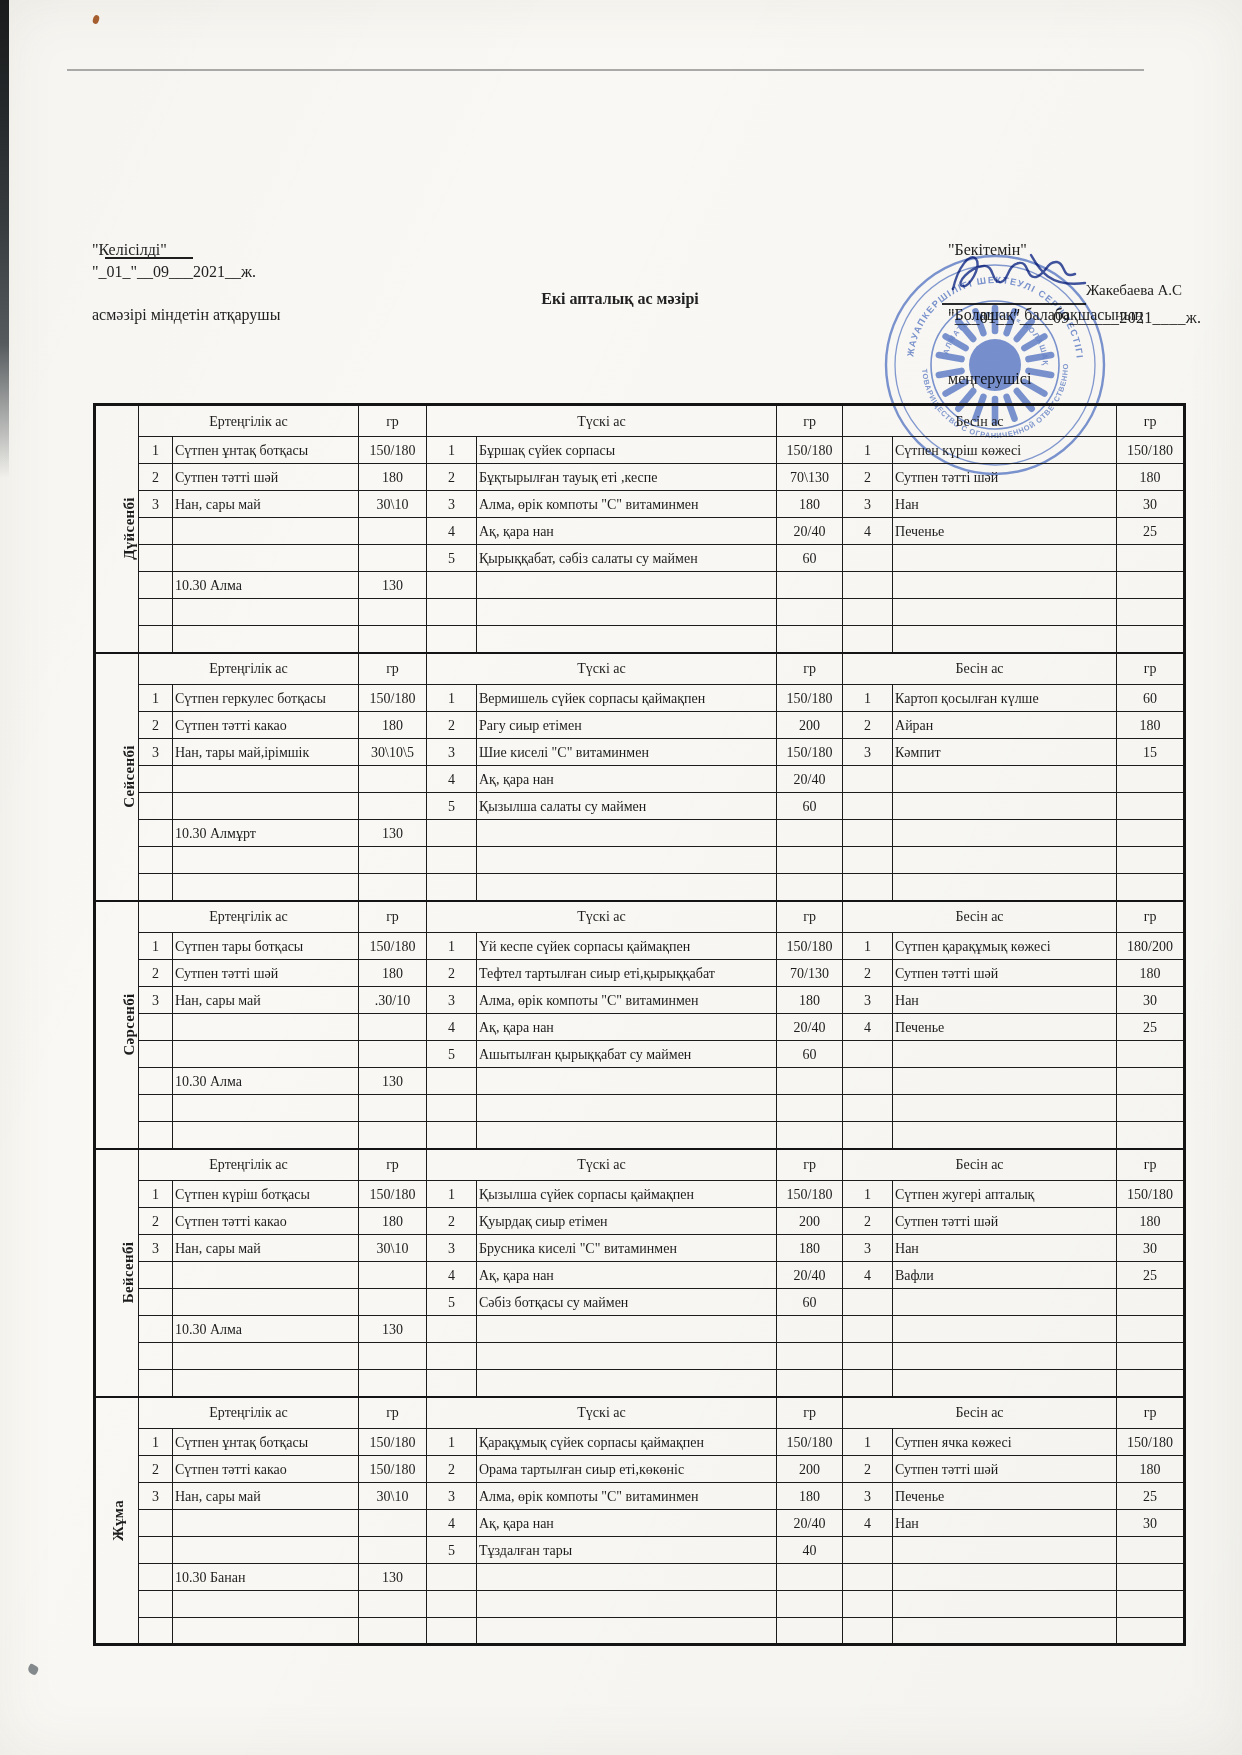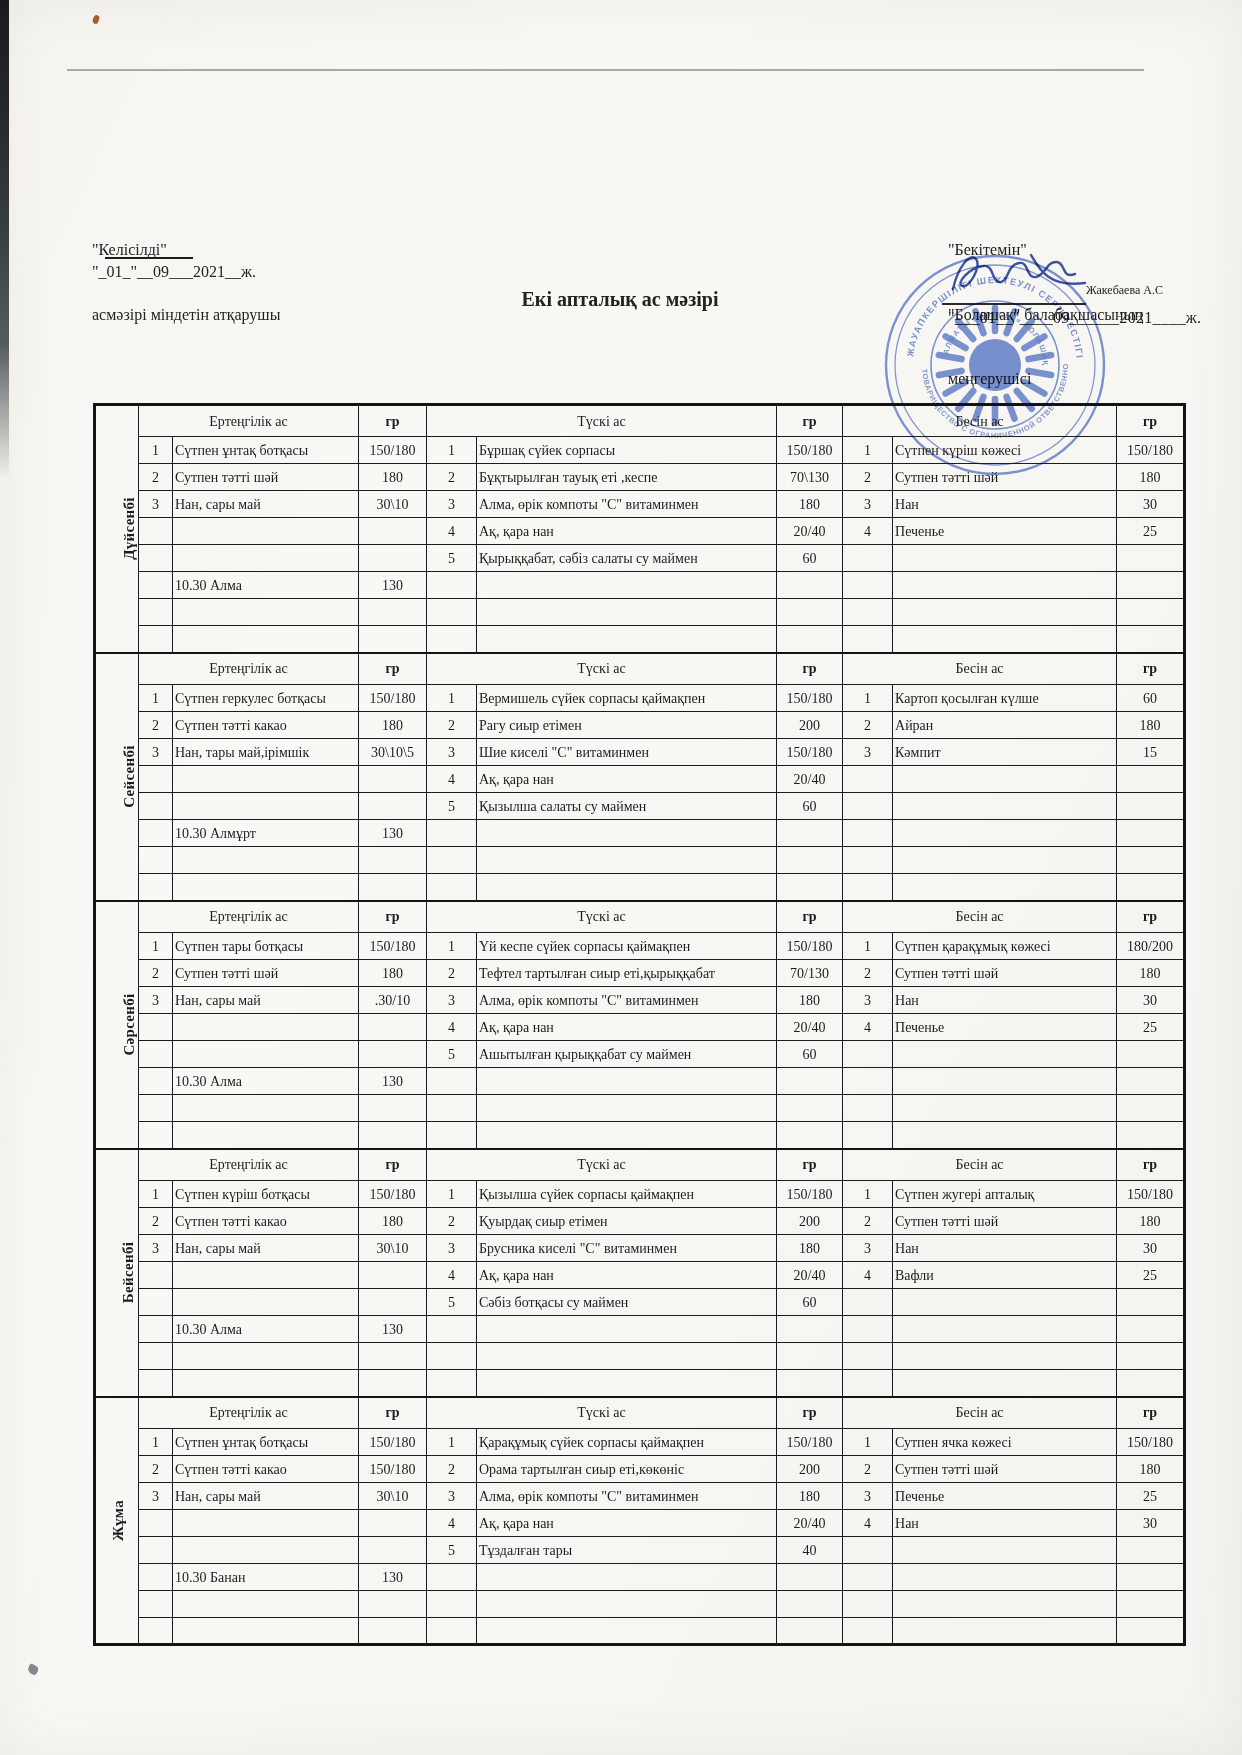--- a/index.html
+++ b/index.html
@@ -19,35 +19,35 @@
   .top-rule { left:67px; top:69px; width:1077px; height:2px; background:#8f8f8f; opacity:.75; }
   .dot-orange { left:93px; top:15px; width:6px; height:9px; border-radius:50%; background:#a55e2f; transform:rotate(18deg); }
   .mark-gray { left:28px; top:1665px; width:10px; height:9px; background:#70757a; border-radius:2px 4px 3px 5px; transform:rotate(28deg); opacity:.85; }
   
   .hdr-text { font-size:16px; line-height:21.5px; white-space:pre; }
   .left-block { left:92px; top:196px; }
   .left-overline { left:105px; top:257px; width:88px; height:2.4px; background:#1e1e1e; }
   .left-date { left:92px; top:261px; font-size:16px; }
   .right-block { left:948px; top:196px; }
   .sig-underline { left:942px; top:303px; width:144px; height:1.8px; background:#2a2a2a; }
-  .signer { left:1086px; top:280px; font-size:12px; }
+  .signer { left:1086px; top:280px; font-size:15px; }
   .right-date { left:948px; top:307px; font-size:16px; letter-spacing:.3px; white-space:pre; }
   
-  .title-block { left:300px; top:288px; width:640px; text-align:center; font-weight:bold; font-size:20px; line-height:22px; }
+  .title-block { left:300px; top:288px; width:640px; text-align:center; font-weight:bold; font-size:16px; line-height:22px; }
   
   table.menu { position:absolute; left:93px; top:403px; width:1090px;
     border-collapse:collapse; table-layout:fixed; }
   table.menu { border:3px solid #141414; }
   table.menu td, table.menu th { border:1.6px solid #1c1c1c; padding:0 2px; overflow:hidden;
     font-size:14px; line-height:15px; color:#1d1d1d; }
   table.menu tbody { border-top:2.6px solid #141414; }
   tr.rrow { height:27px; }
   tr.hrow { height:32px; }
   th.meal { font-weight:normal; font-size:15px; text-align:center; }
-  th.grh  { font-weight:bold; font-size:15px; text-align:center; }
+  th.grh  { font-weight:normal; font-size:15px; text-align:center; }
   td.num  { text-align:center; font-size:14px; }
   td.name { text-align:left; padding-left:7px; white-space:nowrap; }
   td.gr   { text-align:center; font-size:14.5px; }
   td.day  { text-align:center; vertical-align:middle; }
   td.day .day-label { display:inline-block; transform:rotate(-90deg); transform-origin:center;
     font-weight:bold; font-size:15px; white-space:nowrap; letter-spacing:.3px; }
   
   .stamp { left:880px; top:250px; width:230px; height:230px; mix-blend-mode:multiply; opacity:.9; }
   .sig   { left:933px; top:243px; width:162px; height:64px; mix-blend-mode:multiply; }
   .stamp text { font-family:"Liberation Sans","DejaVu Sans",sans-serif; font-weight:bold; }

